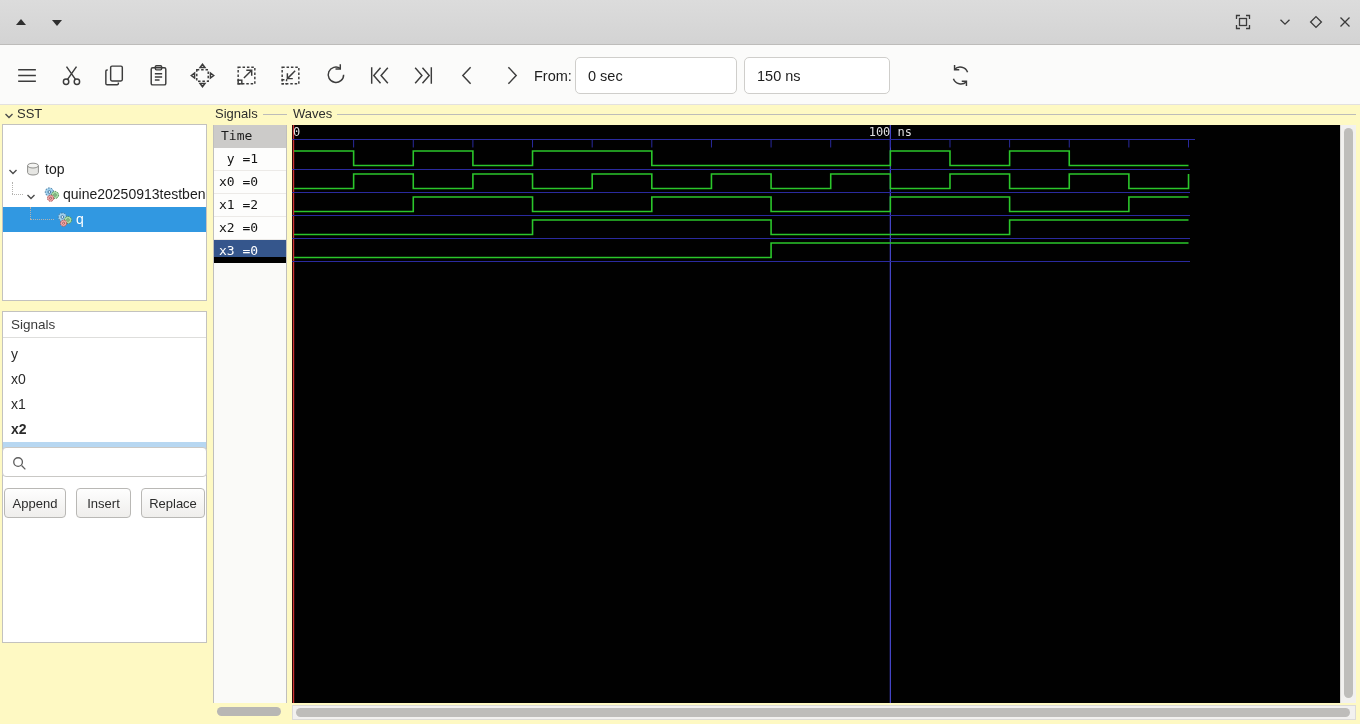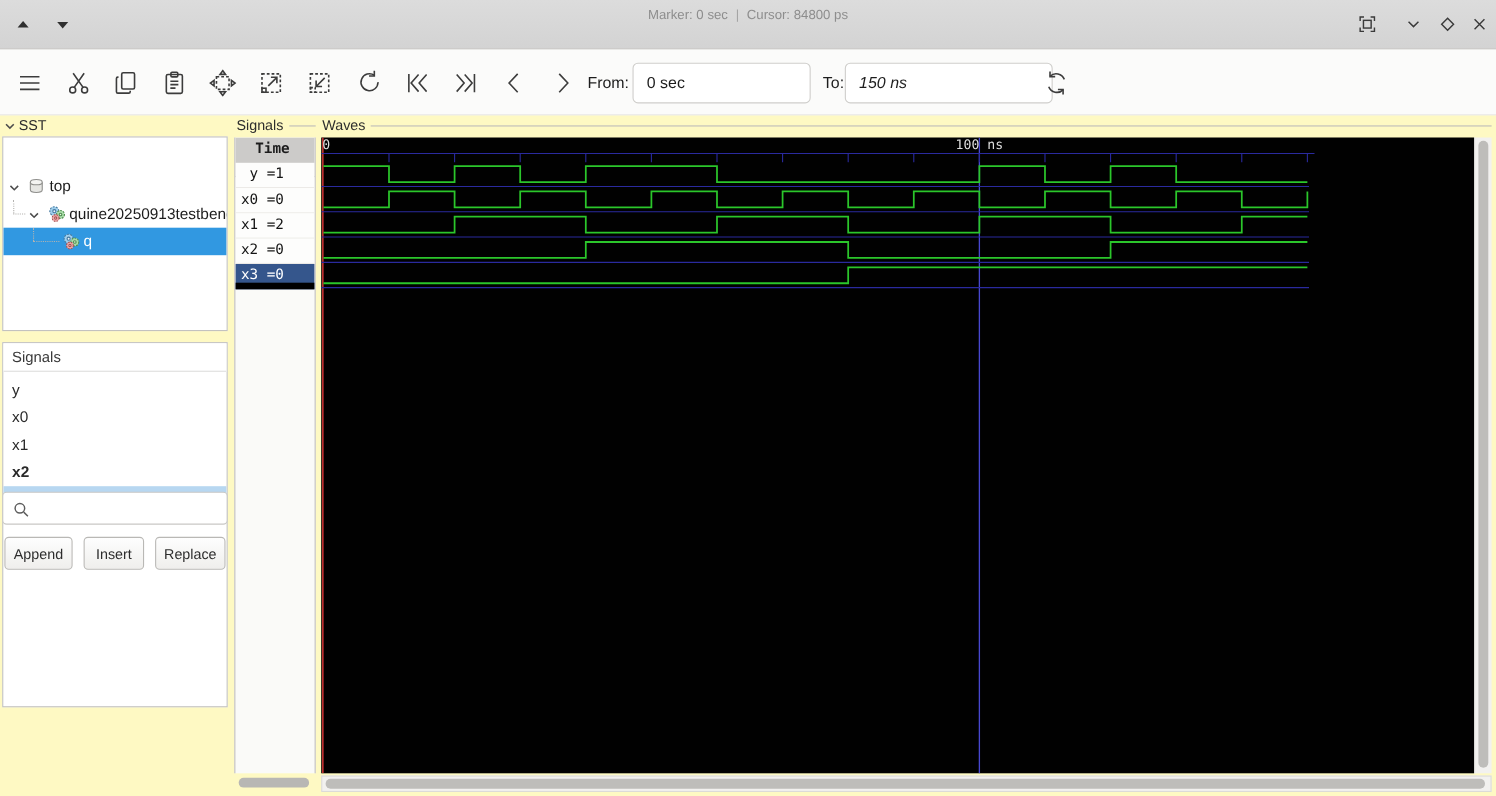--- a/index.html
+++ b/index.html
@@ -46,21 +46,21 @@
   .sig-row { position:absolute; left:0; width:203px; height:25px; line-height:25px; font-size:14px; color:#2a2a2a; padding-left:8px; }
   .sig-row.selected { background:#b7d7f1; color:#ffffff; }
   #search-box { position:absolute; left:2px; top:342px; width:205px; height:30px; background:#ffffff; border:1px solid #c9c8c5; border-radius:4px; }
   #search-input { position:absolute; left:28px; top:1px; width:170px; height:26px; border:none; outline:none; font-size:14px; font-family:"Liberation Sans",sans-serif; background:transparent; }
   .panel-btn { position:absolute; top:383px; height:30px; background:linear-gradient(#fefefe,#efeeec);
     border:1px solid #b9b8b5; border-radius:4px; font-family:"Liberation Sans",sans-serif; font-size:13px; color:#2c2c2c; text-align:center; }
   
   #name-col { position:absolute; left:213px; top:20px; width:74px; height:578px; background:#fafaf8;
     border-left:1px solid #c0bfbc; border-right:1px solid #c0bfbc; overflow:hidden; }
   #time-header { position:absolute; left:0; top:0; width:72px; height:36px; background:#cccbc9;
-    border-bottom:1px solid #a9a8a5; font-family:"DejaVu Sans Mono",monospace; font-size:13px; font-weight:700; color:#1c1c1c; line-height:22px; padding-left:18px; }
+    border-bottom:1px solid #a9a8a5; font-family:"DejaVu Sans Mono",monospace; font-size:13px; font-weight:400; color:#1c1c1c; line-height:22px; padding-left:7px; }
   .name-row { position:absolute; left:0; width:72px; height:23px; background:#fdfdfc; border-bottom:1px solid #eceae7;
     font-family:"DejaVu Sans Mono",monospace; font-size:13px; color:#141414; line-height:22px; padding-left:5px; white-space:pre; }
   .name-row.selected { background:#35568c; border-bottom:6px solid #000000; color:#ffffff; }
   #namecol-scroll { position:absolute; left:217px; top:602px; width:64px; height:9px; background:#b8b7b4; border-radius:4.5px; }
   
   #waves-canvas { position:absolute; left:292px; top:20px; width:1048px; height:578px; background:#010101; }
   #waves-vscroll { position:absolute; left:1340px; top:20px; width:16px; height:578px; background:#f2f1ef; border-left:1px solid #d8d7d4; }
   #waves-vscroll .handle { position:absolute; left:3px; top:3px; width:9px; height:570px; background:#bebdba; border-radius:4.5px; }
   #waves-hscroll { position:absolute; left:292px; top:600px; width:1064px; height:15px; background:#f2f1ef; border:1px solid #dcdbd8; }
   #waves-hscroll .handle { position:absolute; left:3px; top:2px; width:1054px; height:9px; background:#bebdba; border-radius:4.5px; }
@@ -75,23 +75,20 @@
     <svg width="14" height="12" viewBox="0 0 14 12">
         <polygon points="2,9 12,9 7,3" fill="#2f2f2f"></polygon>
       </svg>
   </div>
   <div class="tri-btn" style="left:44px">
     <svg width="14" height="12" viewBox="0 0 14 12">
         <polygon points="2,4 12,4 7,10" fill="#2f2f2f"></polygon>
       </svg>
   </div>
   <div id="titlebar-center">
-    <div id="window-status">
-      <span>Marker: 0 sec</span><span class="divider">|</span><span>Cursor: 84800 ps</span>
-    </div>
   </div>
   <div id="window-controls">
       <div class="win-btn" style="left: 1230px;">
         <svg class="wctl" width="18" height="18" viewBox="0 0 18 18">
           <rect x="5.5" y="5.5" width="7" height="7"></rect>
           <path d="M2.5 6V2.5H6M12 2.5h3.5V6M15.5 12v3.5H12M6 15.5H2.5V12"></path>
         </svg>
       </div>
       <div class="win-btn" style="left: 1272px;">
         <svg class="wctl" width="18" height="18" viewBox="0 0 18 18">
@@ -108,21 +105,21 @@
           <path d="M4.5 4.5l9 9M13.5 4.5l-9 9"></path>
         </svg>
       </div>
     </div>
 </div>
 
 <div id="toolbar">
   <span class="tb-label" style="left:534px">From:</span>
   <input class="tb-input" style="left: 575px; width: 162px;" value="0 sec">
   <span class="tb-label" style="left:748px">To:</span>
-  <input class="tb-input" style="left: 768px; width: 189px; font-style: italic;" value="150 ns">
+  <input class="tb-input" style="left: 744px; width: 146px;" value="150 ns">
 <div class="tool-btn" style="left: 12px;">
       <svg class="tico" width="25" height="25" viewBox="0 0 24 24">
         <path d="M4 6.5h17M4 12h17M4 17.5h17" stroke-width="2.4"></path>
       </svg>
     </div>
     <div class="tool-btn" style="left: 57px;">
       <svg class="tico" width="25" height="25" viewBox="0 0 24 24">
         <path d="M7.2 3.5 16 16M16.8 3.5 8 16"></path>
         <circle cx="6.8" cy="18" r="2.6"></circle>
         <circle cx="17.2" cy="18" r="2.6"></circle>

